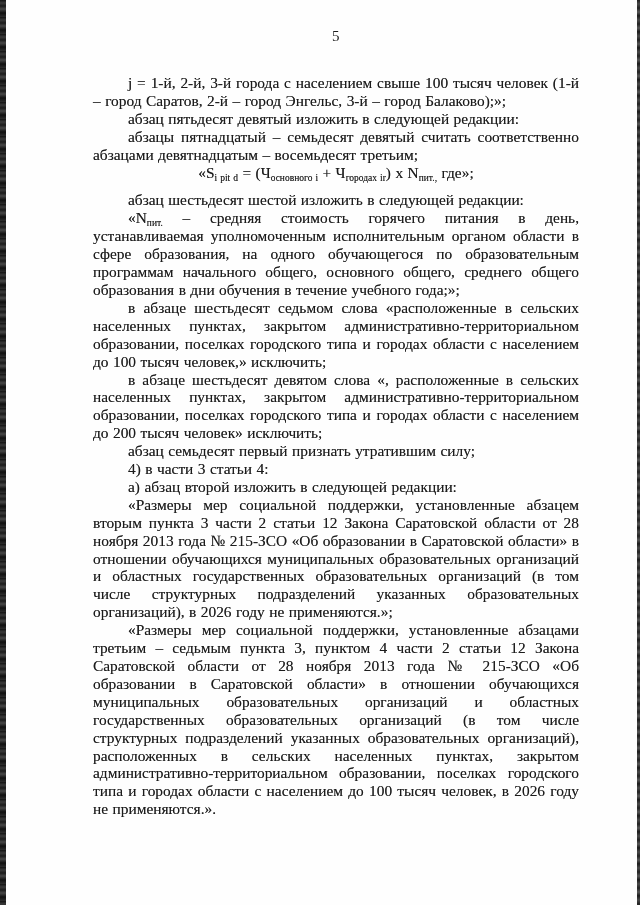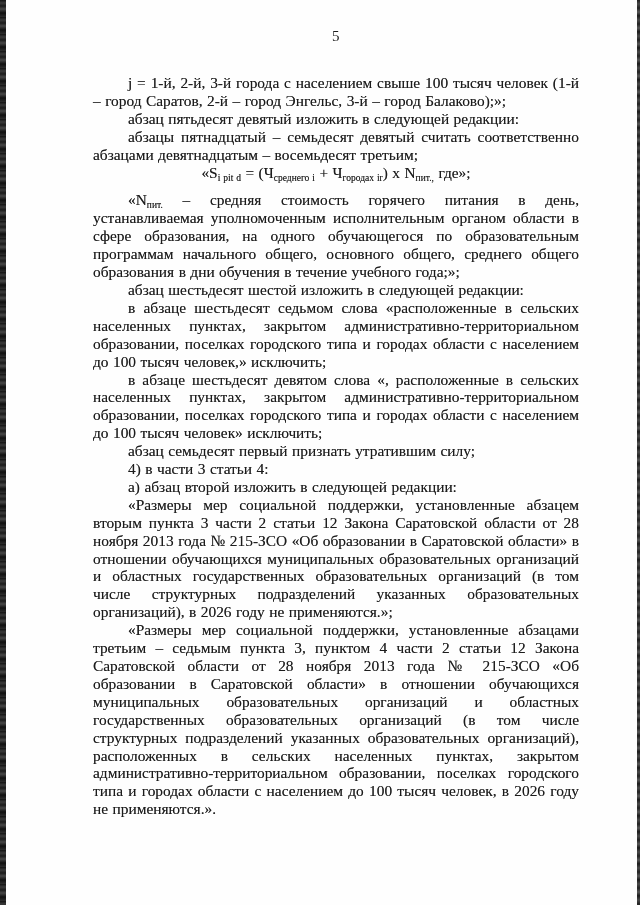--- a/index.html
+++ b/index.html
@@ -57,25 +57,25 @@
 
 <div class="scan-edge-left"></div>
 <div class="scan-edge-right"></div>
 
 <div class="page-content">
   <div class="page-number">5</div>
   <div>
       <p class="para indent"><span>j = 1-й, 2-й, 3-й города с населением свыше 100 тысяч человек (1-й – город Саратов, 2-й – город Энгельс, 3-й – город Балаково);»;</span></p>
       <p class="para indent"><span>абзац пятьдесят девятый изложить в следующей редакции:</span></p>
       <p class="para indent"><span>абзацы пятнадцатый – семьдесят девятый считать соответственно абзацами девятнадцатым – восемьдесят третьим;</span></p>
-      <p class="para center"><span>«S</span><sub>i pit d</sub><span> = (Ч</span><sub>среднего i</sub><span> + Ч</span><sub>городах ir</sub><span>) х N</span><sub>пит.,</sub><span> где»;</span></p>
+      <p class="para center"><span>«S</span><sub>i pit d</sub><span> = (Ч</span><sub>основного i</sub><span> + Ч</span><sub>городах ir</sub><span>) х N</span><sub>пит.,</sub><span> где»;</span></p>
       <p class="para spacer"></p>
+      <p class="para indent"><span>абзац шестьдесят шестой изложить в следующей редакции:</span></p>
       <p class="para indent"><span>«N</span><sub>пит.</sub><span> – средняя стоимость горячего питания в день, устанавливаемая уполномоченным исполнительным органом области в сфере образования, на одного обучающегося по образовательным программам начального общего, основного общего, среднего общего образования в дни обучения в течение учебного года;»;</span></p>
-      <p class="para indent"><span>абзац шестьдесят шестой изложить в следующей редакции:</span></p>
       <p class="para indent"><span>в абзаце шестьдесят седьмом слова «расположенные в сельских населенных пунктах, закрытом административно-территориальном образовании, поселках городского типа и городах области с населением до 100 тысяч человек,» исключить;</span></p>
-      <p class="para indent"><span>в абзаце шестьдесят девятом слова «, расположенные в сельских населенных пунктах, закрытом административно-территориальном образовании, поселках городского типа и городах области с населением до 100 тысяч человек» исключить;</span></p>
+      <p class="para indent"><span>в абзаце шестьдесят девятом слова «, расположенные в сельских населенных пунктах, закрытом административно-территориальном образовании, поселках городского типа и городах области с населением до 200 тысяч человек» исключить;</span></p>
       <p class="para indent"><span>абзац семьдесят первый признать утратившим силу;</span></p>
       <p class="para indent"><span>4) в части 3 статьи 4:</span></p>
       <p class="para indent"><span>а) абзац второй изложить в следующей редакции:</span></p>
       <p class="para indent"><span>«Размеры мер социальной поддержки, установленные абзацем вторым пункта 3 части 2 статьи 12 Закона Саратовской области от 28 ноября 2013 года № 215-ЗСО «Об образовании в Саратовской области» в отношении обучающихся муниципальных образовательных организаций и областных государственных образовательных организаций (в том числе структурных подразделений указанных образовательных организаций), в 2026 году не применяются.»;</span></p>
       <p class="para indent"><span>«Размеры мер социальной поддержки, установленные абзацами третьим – седьмым пункта 3, пунктом 4 части 2 статьи 12 Закона Саратовской области от 28 ноября 2013 года № 215-ЗСО «Об образовании в Саратовской области» в отношении обучающихся муниципальных образовательных организаций и областных государственных образовательных организаций (в том числе структурных подразделений указанных образовательных организаций), расположенных в сельских населенных пунктах, закрытом административно-территориальном образовании, поселках городского типа и городах области с населением до 100 тысяч человек, в 2026 году не применяются.».</span></p>
     </div>
 </div>
 
 </body></html>

